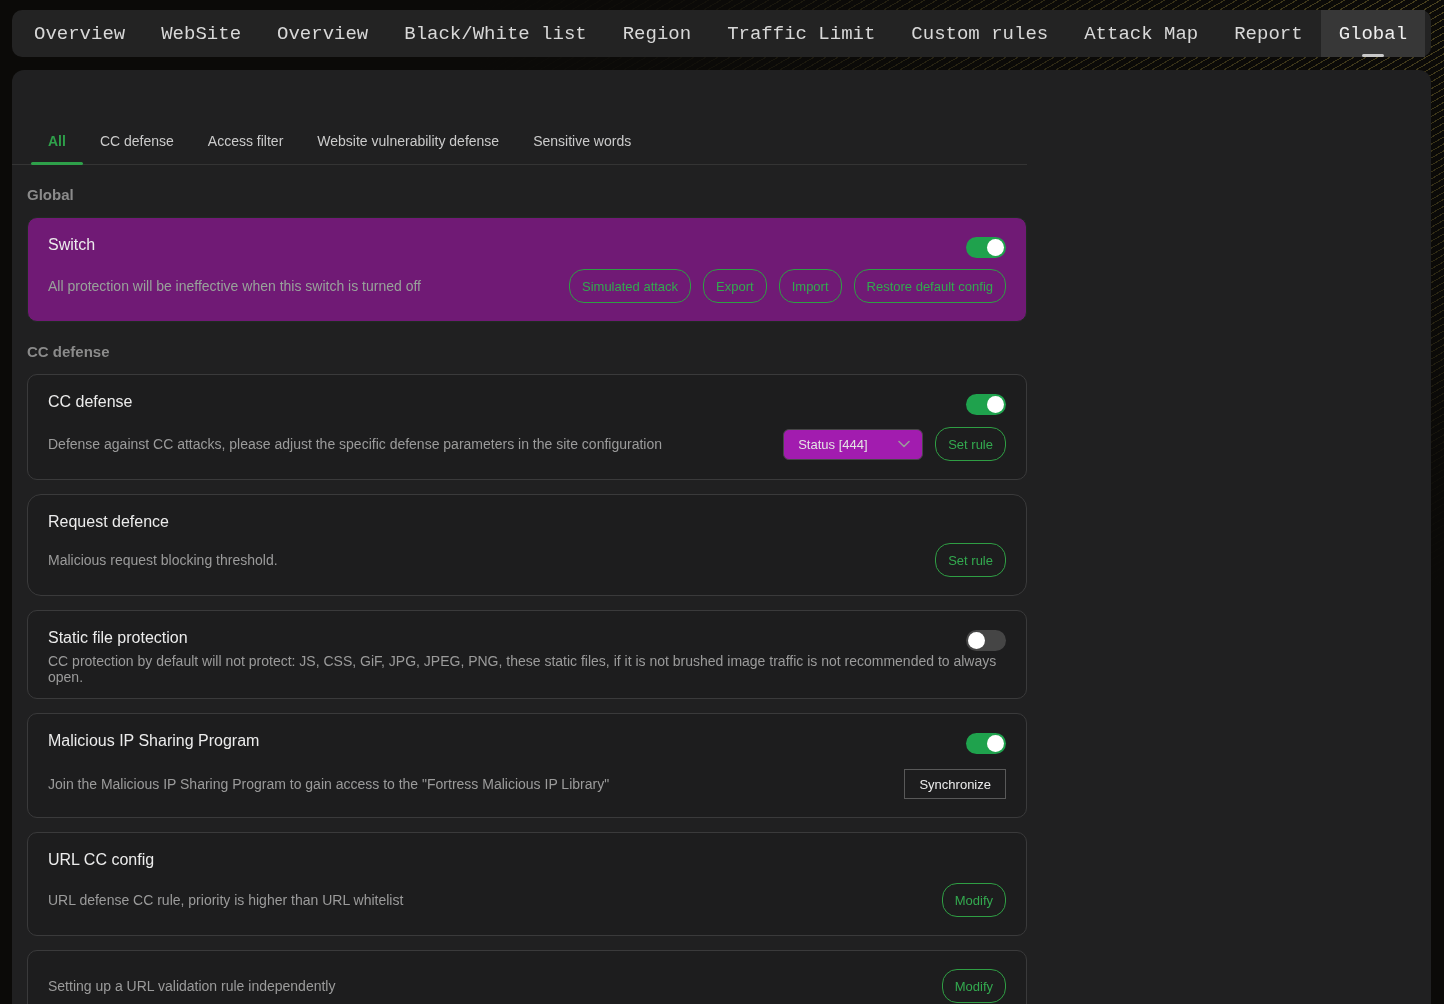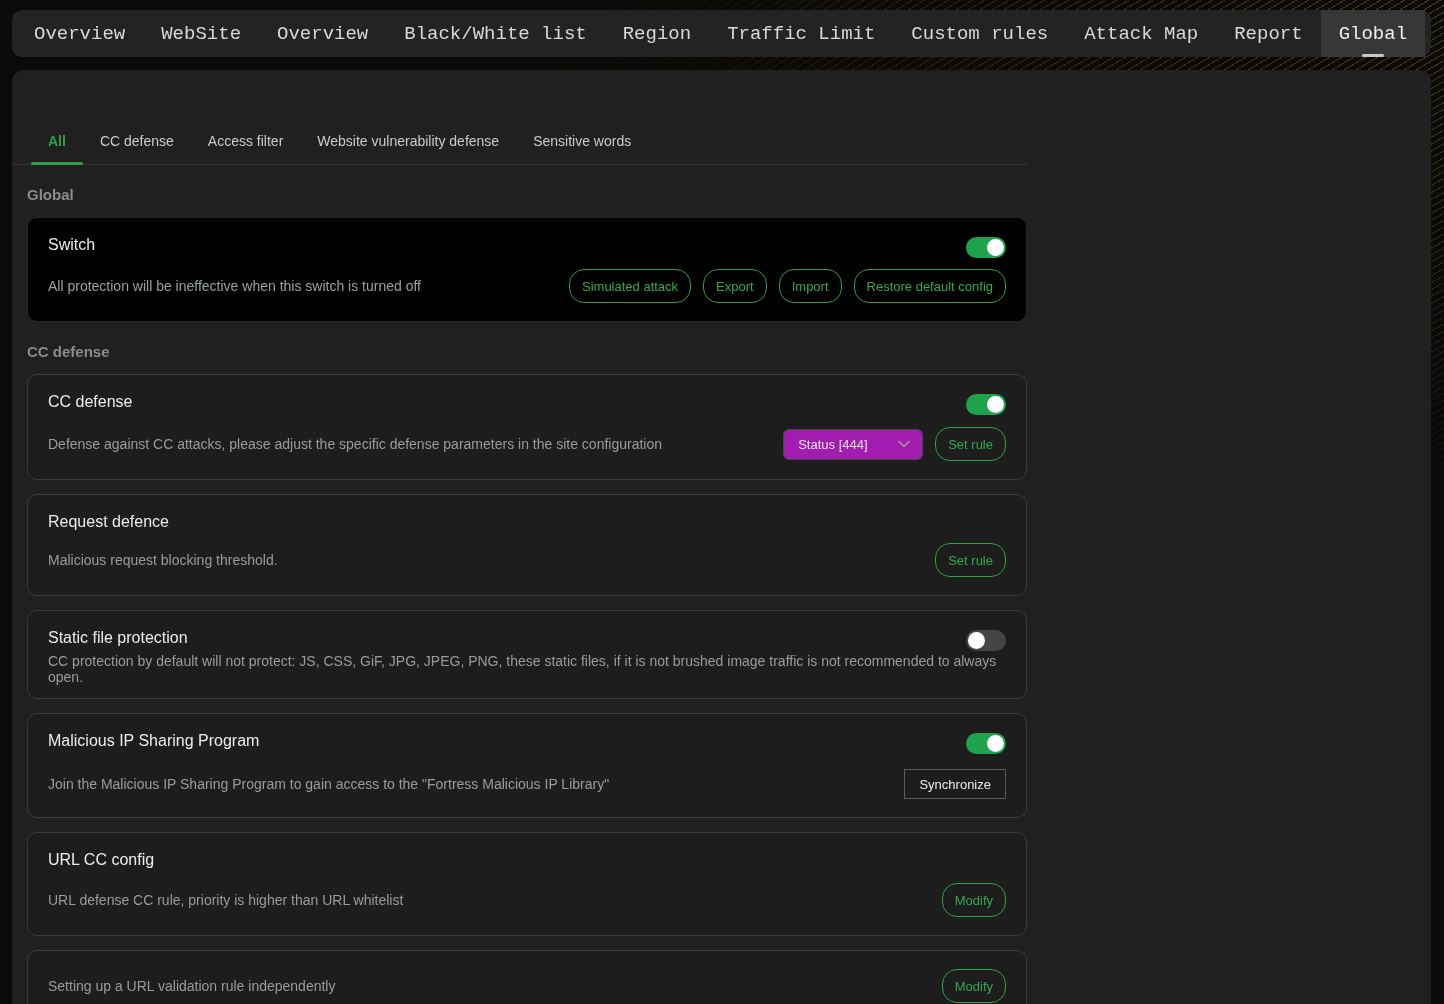--- a/index.html
+++ b/index.html
@@ -69,21 +69,21 @@
   }
 
   
   .card {
     width:1000px; border:1px solid #3a3a3b; background:#1d1d1e;
     border-radius:10px; padding:18px 20px; margin-bottom:14px;
     display:flex; flex-direction:column; justify-content:space-between;
     height:105px;
   }
   .card.green {
-    background:#000000; border-color:#1f2b21;
+    background:#701a75; border-color:#1f2b21;
   }
   .card.short { height:89px; }
   .card.cut { height:120px; margin-bottom:0; }
   .card-row { display:flex; align-items:center; justify-content:space-between; }
   .card-row.top { align-items:flex-start; min-height:24px; }
   .card-title { font-size:16px; color:#ececec; font-weight:400; }
   .card-desc { font-size:14px; color:#9b9b9b; }
   .card.green .card-desc { color:#98a29a; }
   .card-actions { display:flex; align-items:center; gap:12px; }
 
@@ -185,21 +185,21 @@
               <span class="dd-value">Status [444]</span>
               <svg width="12" height="8" viewBox="0 0 12 8">
                   <path d="M1 1.5 L6 6.5 L11 1.5" fill="none" stroke="#9a9a9a" stroke-width="1.6" stroke-linecap="round" stroke-linejoin="round"></path>
                 </svg>
             </div>
             <button class="btn outline-green">Set rule</button>
           </div>
         </div>
       </section>
 
-      <section class="card" style="height:102px;">
+      <section class="card" style="height:102px;border-radius:14px;">
         <div class="card-row top">
           <div class="card-title">Request defence</div>
         </div>
         <div class="card-row">
           <div class="card-desc">Malicious request blocking threshold.</div>
           <div class="card-actions">
             <button class="btn outline-green">Set rule</button>
           </div>
         </div>
       </section>

